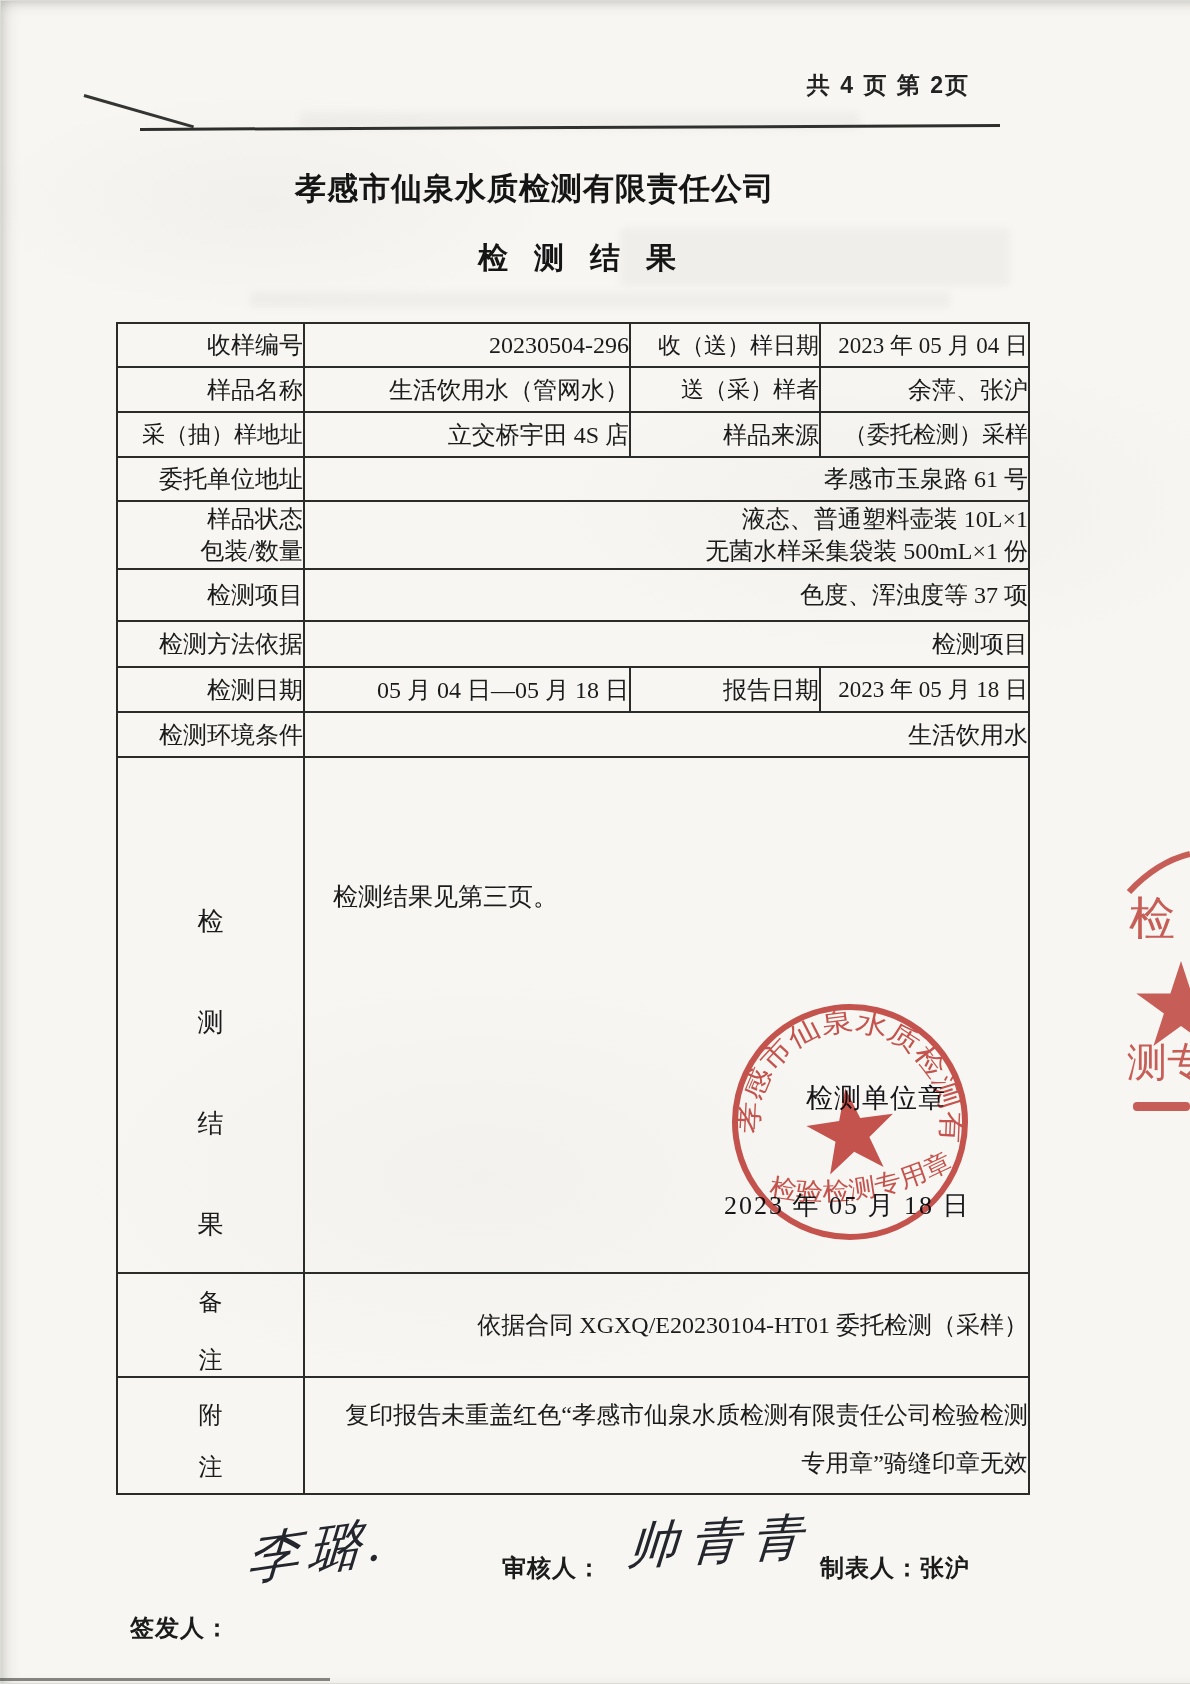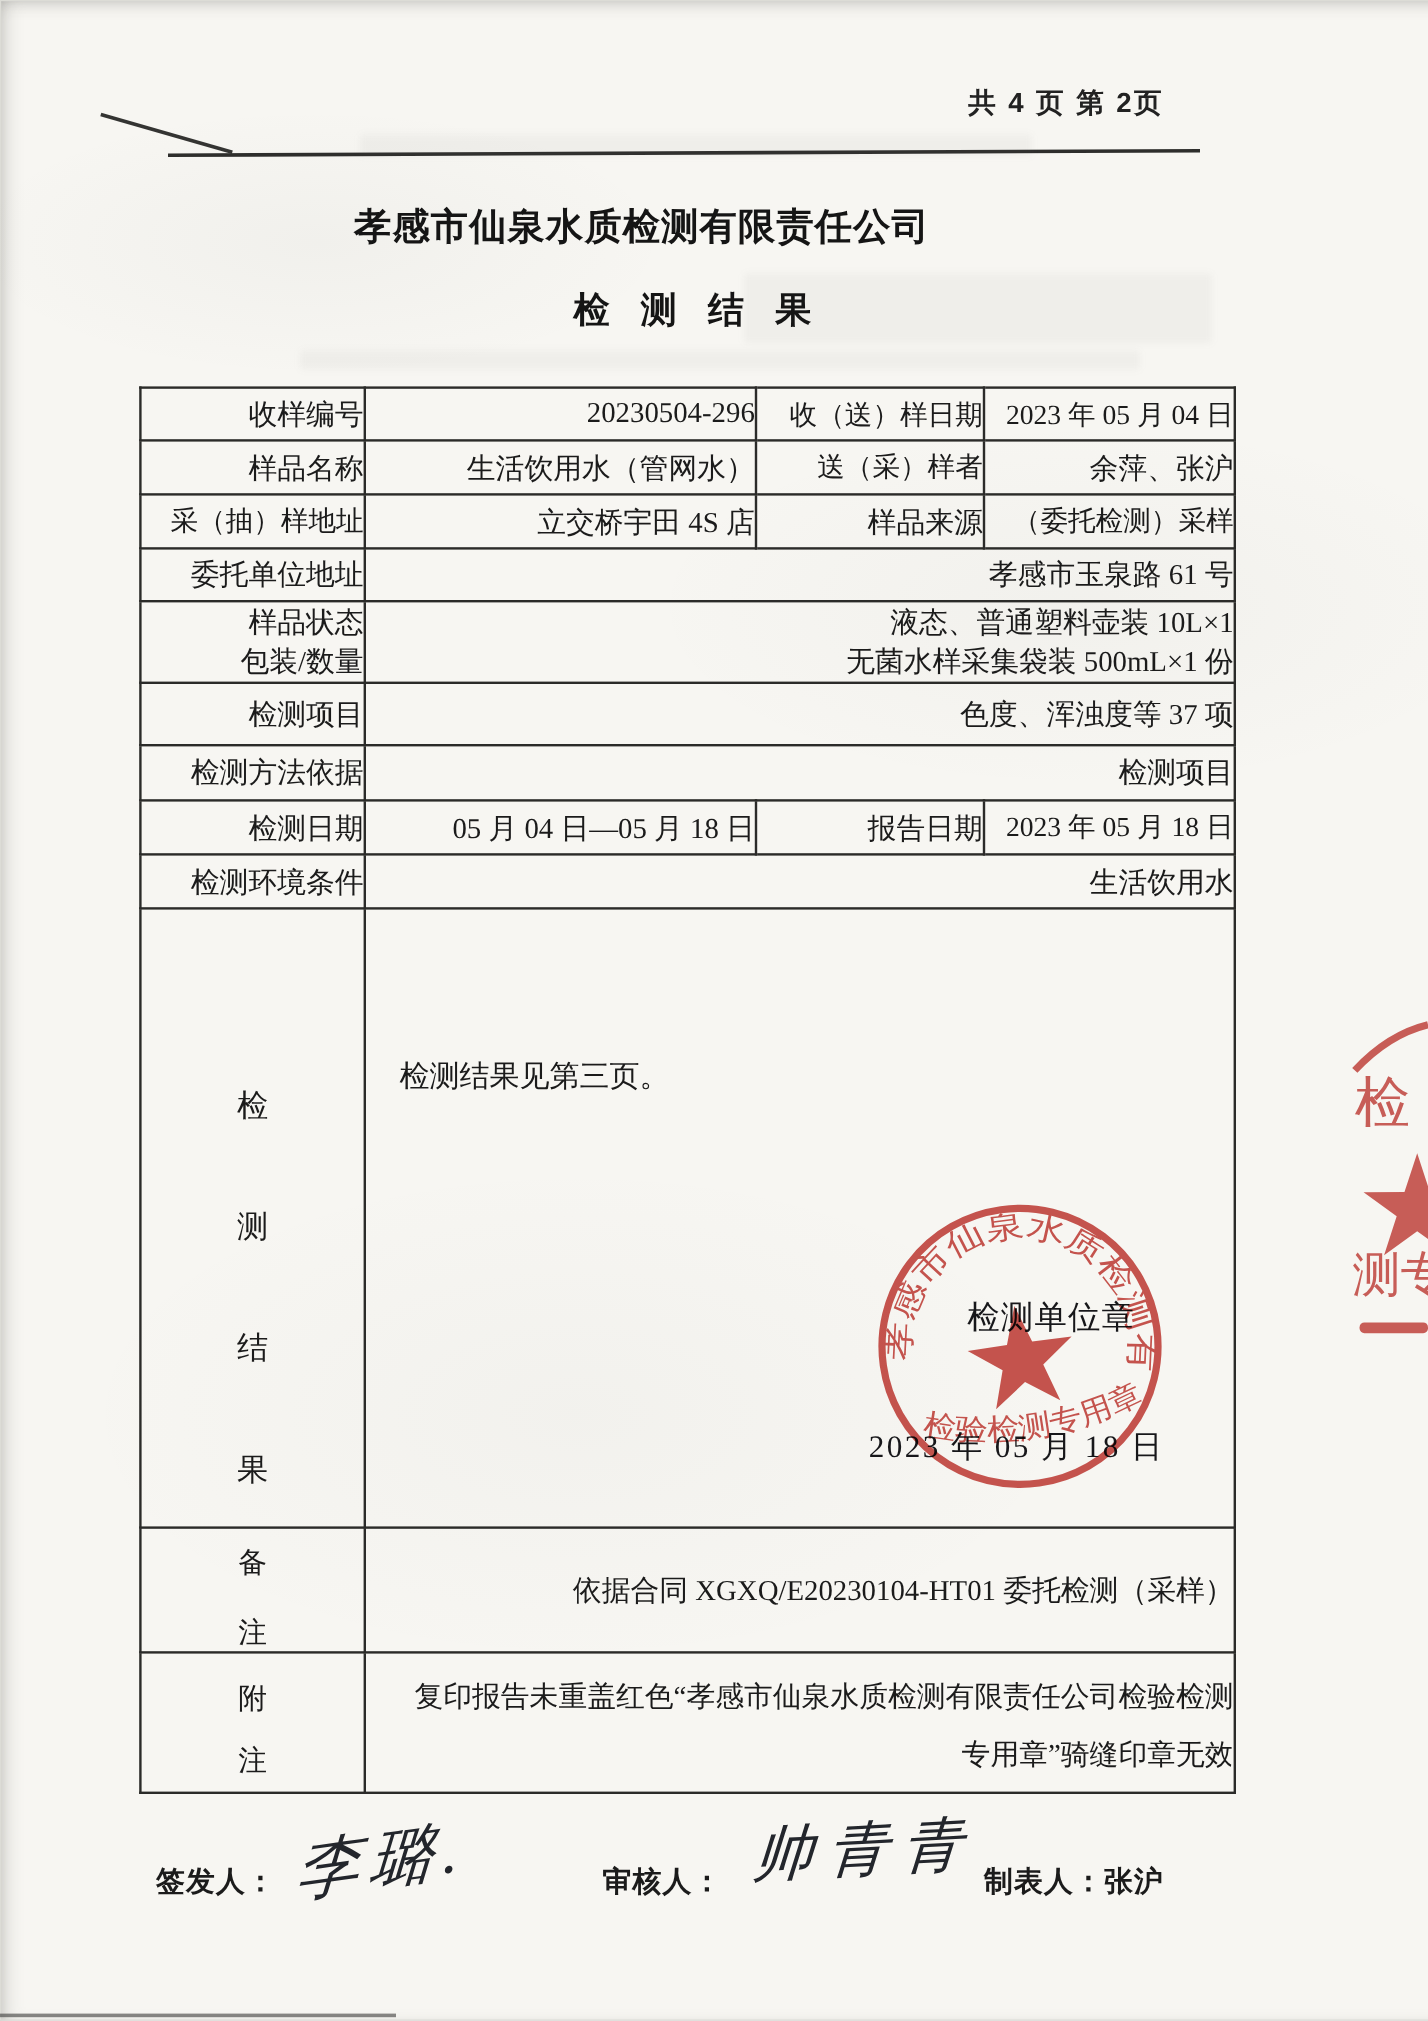--- a/index.html
+++ b/index.html
@@ -201,19 +201,19 @@
   </svg>
 
   <svg class="abs edge-seal" width="97" height="300" viewBox="0 0 97 300">
     <path d="M 36,64 Q 64,34 97,26" fill="none" stroke="#c23832" stroke-width="6"></path>
     <text x="36" y="106" font-size="46" fill="#c23832" font-family="Liberation Serif, serif">检</text>
     <polygon fill="#c23832" points="88,133 98.6,165.4 132.7,165.5 105.1,185.6 115.6,218 88,198 60.4,218 70.9,185.6 43.3,165.5 77.4,165.4"></polygon>
     <text x="34" y="248" font-size="40" fill="#c23832" font-family="Liberation Serif, serif">测专</text>
     <rect x="40" y="274" width="57" height="9" rx="4" fill="#c23832"></rect>
   </svg>
 
-  <div class="abs foot-label" style="left:130px; top:1552px;font-family:Liberation Serif, serif;">签发人：</div>
+  <div class="abs foot-label" style="left:130px; top:1612px;font-family:Liberation Serif, serif;">签发人：</div>
   <div class="abs sig sig-issuer">李璐.</div>
   <div class="abs foot-label" style="left:502px; top:1552px;">审核人：</div>
   <div class="abs sig sig-reviewer">帅青青</div>
   <div class="abs foot-label" style="left:820px; top:1552px;">制表人：张沪</div>
 
 </div>
 
 </body></html>

